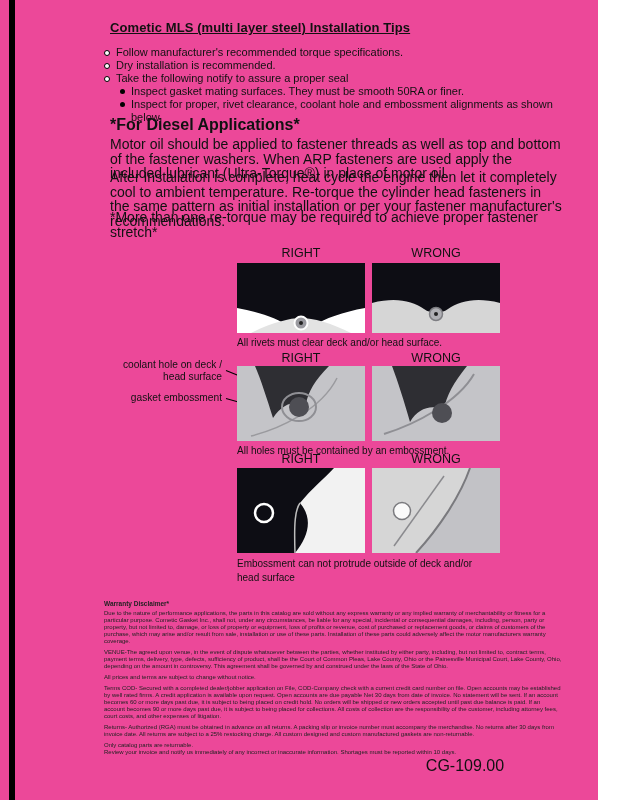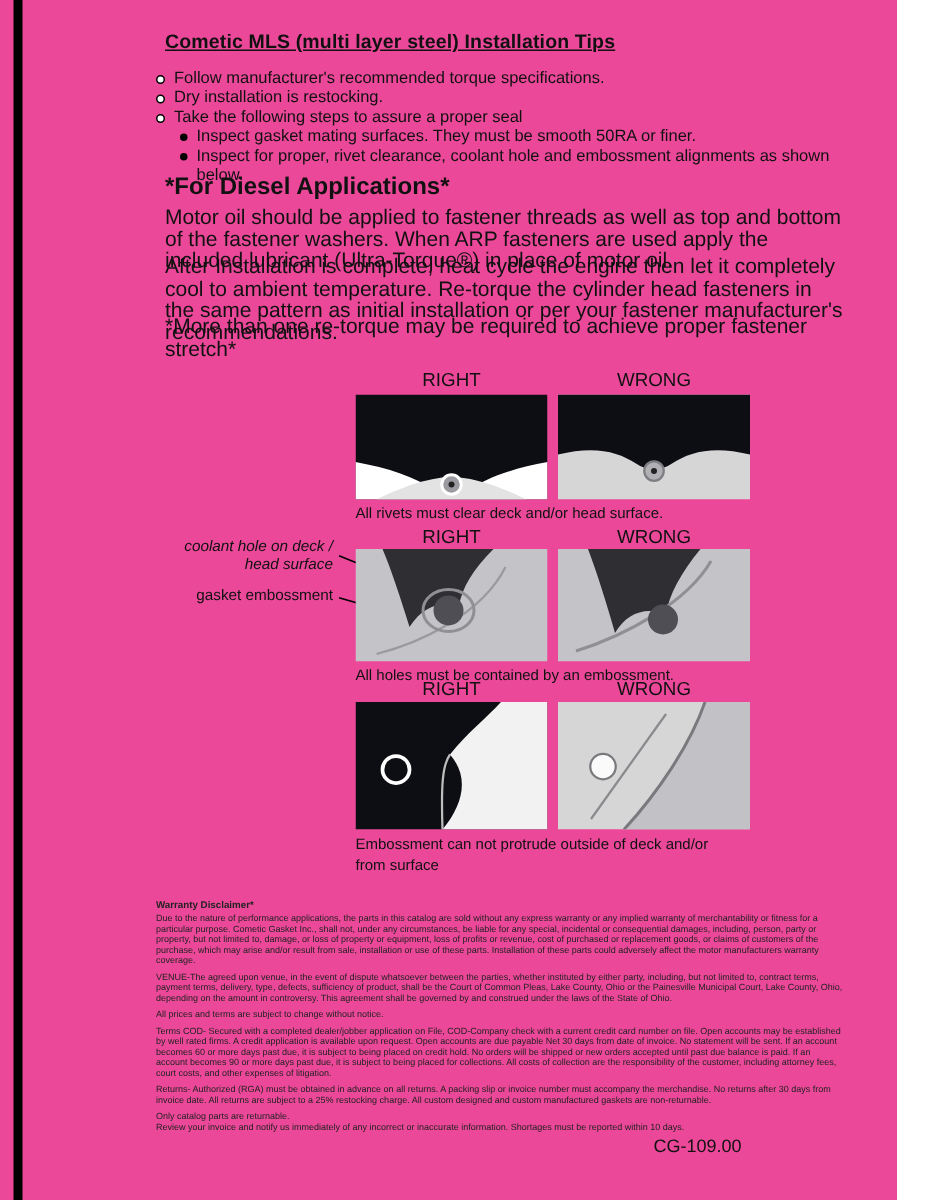--- a/index.html
+++ b/index.html
@@ -32,42 +32,42 @@
   .panel{position:absolute;width:128px;}
   .panel svg{display:block;}
   .caption{position:absolute;font-size:10px;line-height:14px;color:#111;}
   .callout{position:absolute;font-size:10.2px;line-height:11.5px;text-align:right;color:#111;}
   .conn{position:absolute;height:1px;background:#000;transform-origin:left center;}
 
   .warranty{position:absolute;left:104px;top:600px;width:458px;font-size:6px;line-height:7px;color:#222;}
   .w-head{font-size:6.5px;font-weight:bold;margin:0 0 3px 0;}
   .warranty p{margin:0 0 4px 0;}
 
-  .footer{position:absolute;left:400px;top:757px;width:130px;text-align:center;font-size:12px;color:#111;}
+  .footer{position:absolute;left:400px;top:757px;width:130px;text-align:center;font-size:16px;color:#111;}
 </style>
 </head>
 <body>
 
 <div class="page">
   <div class="leftbar"></div>
 
   <h1 class="title">Cometic MLS (multi layer steel) Installation Tips</h1>
 
   <div class="tips">
     <div class="b-row">
       <span class="marker hollow"></span>
       <span>Follow manufacturer's recommended torque specifications.</span>
     </div>
     <div class="b-row">
       <span class="marker hollow"></span>
-      <span>Dry installation is restocking.</span>
+      <span>Dry installation is recommended.</span>
     </div>
     <div class="b-row">
       <span class="marker hollow"></span>
-      <span>Take the following steps to assure a proper seal</span>
+      <span>Take the following notify to assure a proper seal</span>
     </div>
     <div class="sub">
       <div class="b-row">
         <span class="marker solid"></span>
         <span>Inspect gasket mating surfaces.  They must be smooth 50RA or finer.</span>
       </div>
       <div class="b-row">
         <span class="marker solid"></span>
         <span>Inspect for proper, rivet clearance, coolant hole and embossment alignments as shown below.</span>
       </div>
@@ -99,21 +99,21 @@
         <path d="M0,0 H128 V40 C104,34 88,38 76,46 C69,51 59,51 52,46 C40,38 24,34 0,40 Z" fill="#0d0d14"></path>
         <circle cx="64" cy="51" r="6.5" fill="#b0b0b5" stroke="#7e7e83" stroke-width="1.5"></circle>
         <circle cx="64" cy="51" r="2" fill="#222222"></circle>
       </svg>
     </div>
     <div class="caption" style="left:237px;top:92px;width:280px;">All rivets must clear deck and/or head surface.</div>
 
     <div class="dlabel" style="left:237px;top:107px;">RIGHT</div>
     <div class="dlabel" style="left:372px;top:107px;">WRONG</div>
 
-    <div class="callout" style="left:112px;top:115px;width:110px;font-style:italic;">coolant hole on deck / head surface</div>
+    <div class="callout" style="left:112px;top:115px;width:110px;">coolant hole on deck / head surface</div>
     <div class="callout" style="left:112px;top:148px;width:110px;">gasket embossment</div>
     <div class="conn" style="left:226px;top:126px;width:76px;transform:rotate(22deg);"></div>
     <div class="conn" style="left:226px;top:154px;width:52px;transform:rotate(16deg);"></div>
 
     <div class="panel" style="left:237px;top:122px;">
       <svg width="128" height="75" viewBox="0 0 128 75">
         <rect x="0" y="0" width="128" height="75" fill="#c4c4c8"></rect>
         <path d="M18,0 H92 C78,14 71,26 69,38 C58,34 45,38 36,52 C30,33 24,14 18,0 Z" fill="#2e2e33"></path>
         <path d="M14,70 C42,63 84,44 100,12" stroke="#9a9a9e" stroke-width="1.5" fill="none"></path>
         <ellipse cx="62" cy="41" rx="17" ry="14" fill="none" stroke="#8f8f94" stroke-width="2"></ellipse>
@@ -143,21 +143,21 @@
     </div>
     <div class="panel" style="left:372px;top:224px;">
       <svg width="128" height="85" viewBox="0 0 128 85">
         <rect x="0" y="0" width="128" height="85" fill="#d6d6d6"></rect>
         <path d="M128,0 V85 H44 C66,61 88,29 98,0 Z" fill="#c2c2c6"></path>
         <path d="M98,0 C88,29 66,61 44,85" stroke="#7a7a7e" stroke-width="2" fill="none"></path>
         <path d="M72,8 L22,78" stroke="#8a8a8e" stroke-width="1.5" fill="none"></path>
         <circle cx="30" cy="43" r="8.5" fill="#fafafa" stroke="#7a7a7e" stroke-width="1.5"></circle>
       </svg>
     </div>
-    <div class="caption" style="left:237px;top:313px;width:245px;">Embossment can not protrude outside of deck and/or from surface</div>
+    <div class="caption" style="left:237px;top:313px;width:245px;">Embossment can not protrude outside of deck and/or head surface</div>
   </div>
 
   <div class="warranty">
     <div class="w-head">Warranty Disclaimer*</div>
     <p>Due to the nature of performance applications, the parts in this catalog are sold without any express warranty or any implied warranty of merchantability or fitness for a particular purpose.  Cometic Gasket Inc., shall not, under any circumstances, be liable for any special, incidental or consequential damages, including, person, party or property, but not limited to, damage, or loss of property or equipment, loss of profits or revenue, cost of purchased or replacement goods, or claims of customers of the purchase, which may arise and/or result from sale, installation or use of these parts.  Installation of these parts could adversely affect the motor manufacturers warranty coverage.</p>
     <p>VENUE-The agreed upon venue, in the event of dispute whatsoever between the parties, whether instituted by either party, including, but not limited to, contract terms, payment terms, delivery, type, defects, sufficiency of product, shall be the Court of Common Pleas, Lake County, Ohio or the Painesville Municipal Court, Lake County, Ohio, depending on the amount in controversy. This agreement shall be governed by and construed under the laws of the State of Ohio.</p>
     <p>All prices and terms are subject to change without notice.</p>
     <p>Terms COD- Secured with a completed dealer/jobber application on File, COD-Company check with a current credit card number on file.  Open accounts may be established by well rated firms.  A credit application is available upon request.  Open accounts are due payable Net 30 days from date of invoice.  No statement will be sent.  If an account becomes 60 or more days past due, it is subject to being placed on credit hold.  No orders will be shipped or new orders accepted until past due balance is paid.  If an account becomes 90 or more days past due, it is subject to being placed for collections.  All costs of collection are the responsibility of the customer, including attorney fees, court costs, and other expenses of litigation.</p>
     <p>Returns- Authorized (RGA) must be obtained in advance on all returns.  A packing slip or invoice number must accompany the merchandise.  No returns after 30 days from invoice date.  All returns are subject to a 25% restocking charge.  All custom designed and custom manufactured gaskets are non-returnable.</p>
     <p style="margin-bottom:0;">Only catalog parts are returnable.</p>

